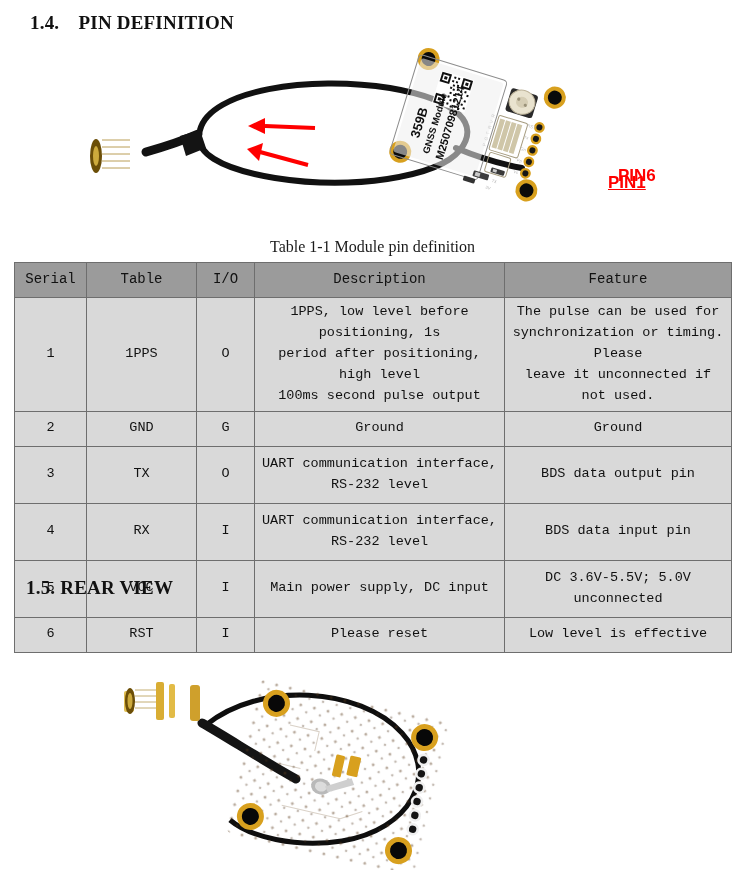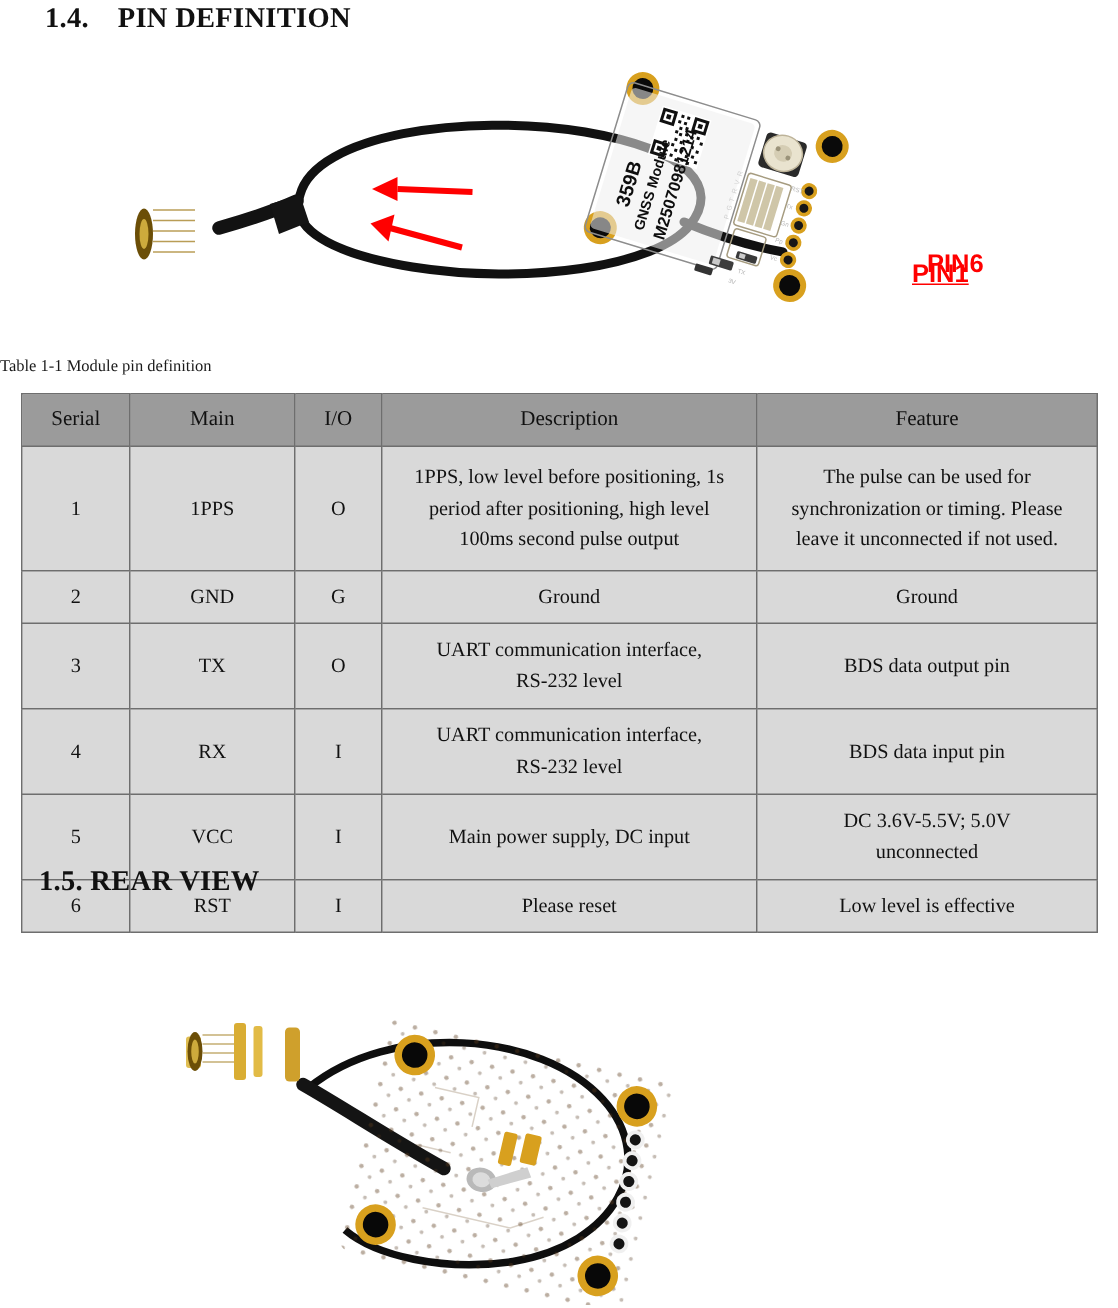--- a/index.html
+++ b/index.html
@@ -20,21 +20,21 @@
   .heading {
     position: absolute;
     font-family: "Liberation Serif", "DejaVu Serif", serif;
     font-weight: bold;
     color: #111111;
     white-space: pre;
     letter-spacing: 0.2px;
   }
   #h-14 {
     left: 30px;
-    top: 2px;
+    top: 12px;
     font-size: 19px;
   }
   #h-15 {
     left: 26px;
     top: 577px;
     font-size: 19px;
   }
 
   
   .figure {
@@ -53,37 +53,38 @@
     height: 215px;
   }
   .figure svg { display: block; }
 
   
   #table-caption {
     position: absolute;
     left: 0;
     top: 238px;
     width: 745px;
-    font-size: 11px;
+    text-align: center;
+    font-size: 16px;
     font-family: "Liberation Serif", "DejaVu Serif", serif;
     color: #1a1a1a;
   }
 
   
   #pin-table-wrap {
     position: absolute;
     left: 14px;
     top: 262px;
     width: 717px;
   }
   table.pin-table {
     border-collapse: collapse;
     width: 717px;
     table-layout: fixed;
-    font-family: Liberation Serif, serif;
+    font-family: Liberation Mono, monospace;
     font-size: 13.5px;
     color: #111111;
     padding-left: 40px;
   }
   table.pin-table th,
   table.pin-table td {
     border: 1px solid #6e6e6e;
     text-align: center;
     vertical-align: middle;
     padding: 4px 5px;
@@ -331,21 +332,21 @@
     <colgroup>
       <col class="c-serial">
         <col class="c-name">
         <col class="c-io">
         <col class="c-desc">
         <col class="c-feature">
     </colgroup>
     <thead>
       <tr>
         <th>Serial</th>
-        <th>Main</th>
+        <th>Table</th>
         <th>I/O</th>
         <th>Description</th>
         <th>Feature</th>
       </tr>
     </thead>
     <tbody>
       <tr class="r1">
         <td>1</td>
         <td>1PPS</td>
         <td>O</td>

